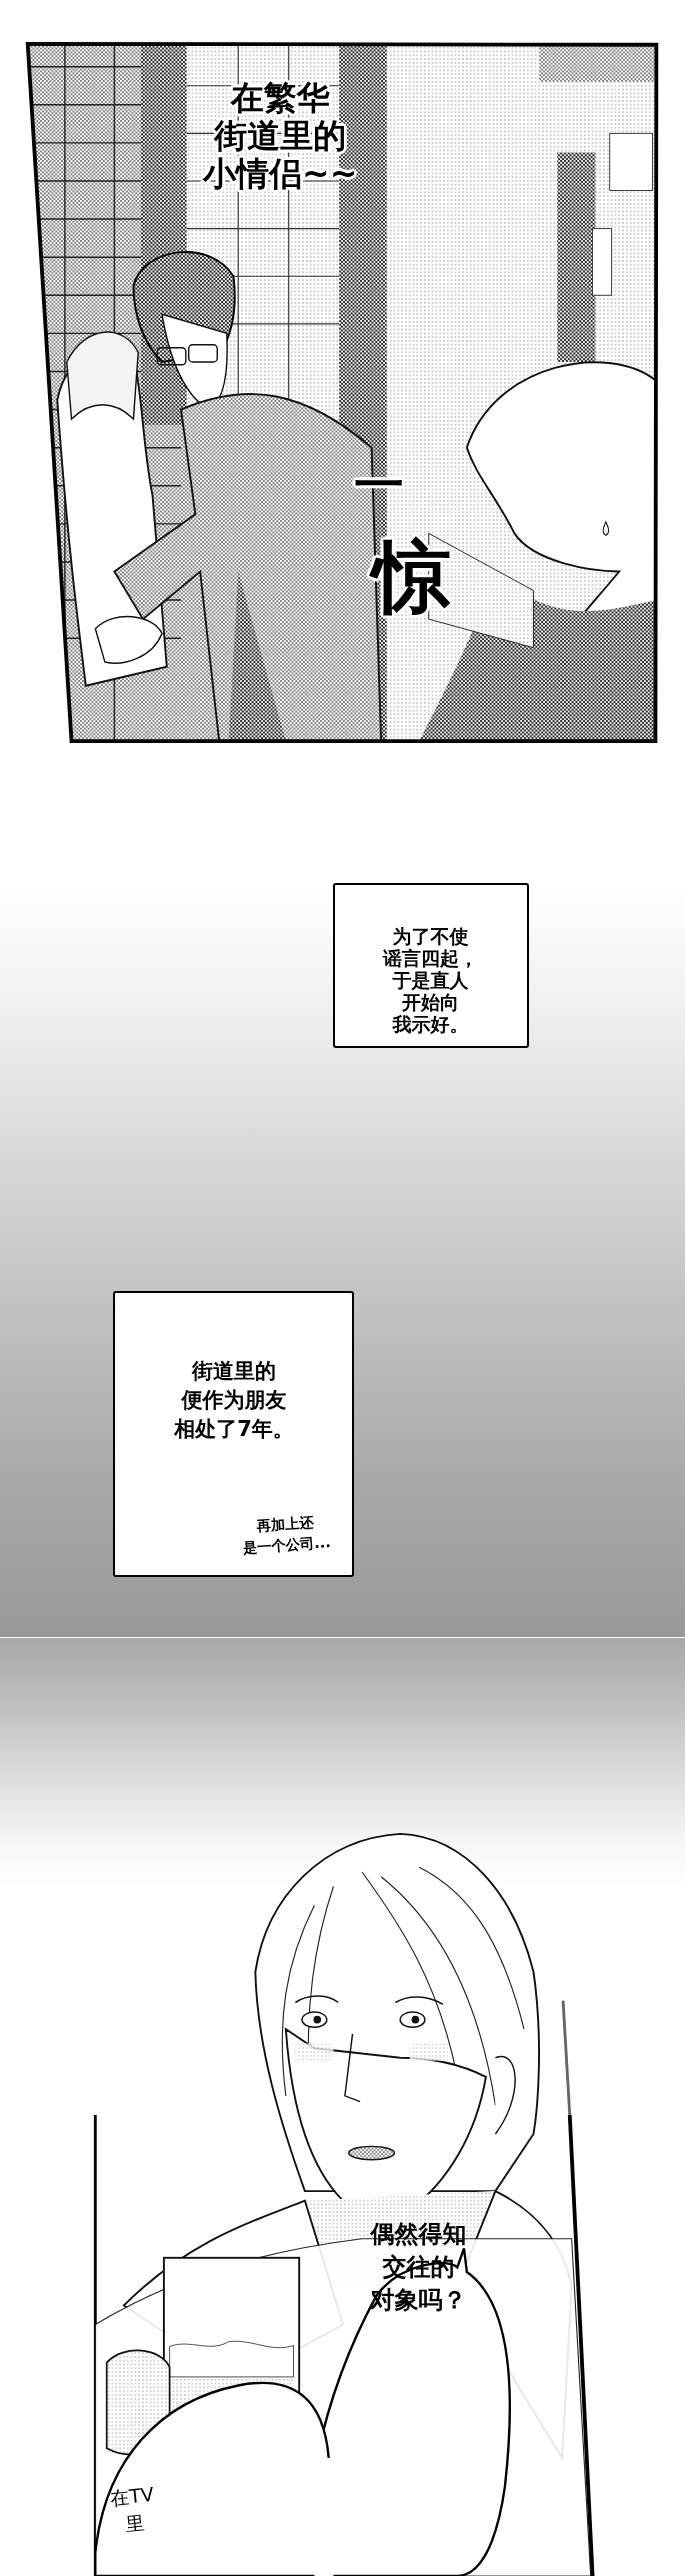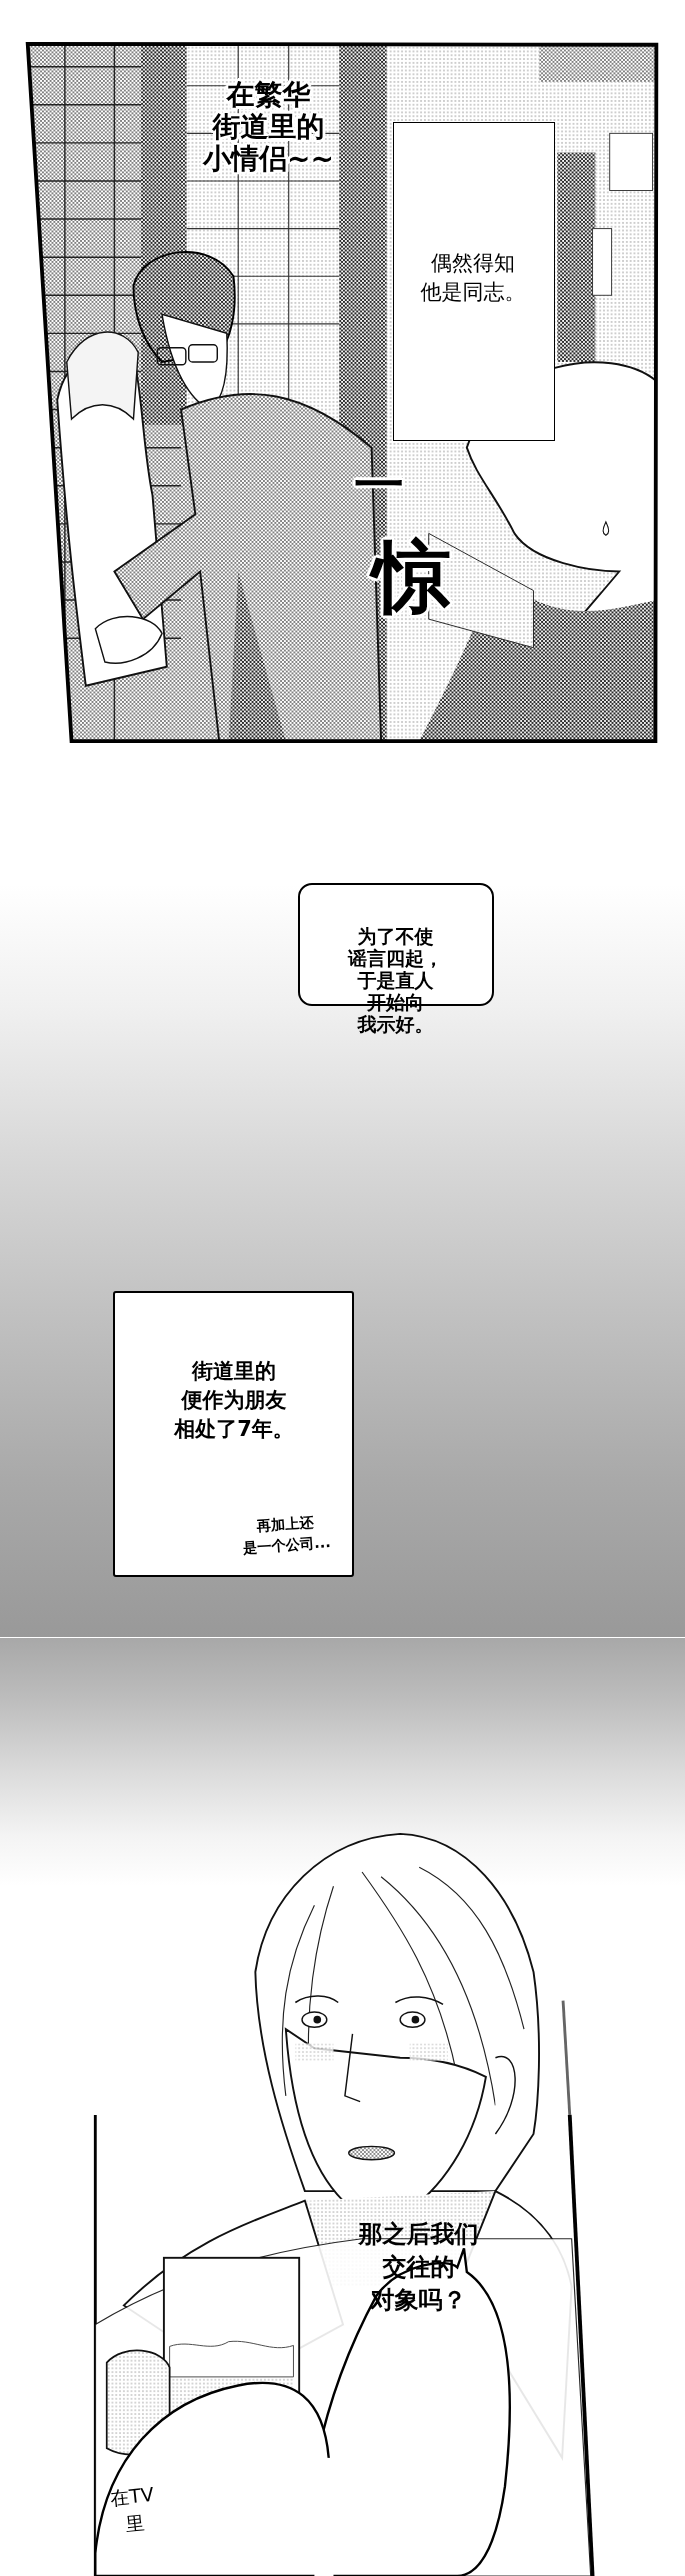--- a/index.html
+++ b/index.html
@@ -127,34 +127,30 @@
       <path d="M490,470 C520,380 640,360 689,400 L689,778 L520,778 C560,700 600,660 650,600 C620,600 560,590 540,560 C520,520 500,500 490,470 Z" fill="#ffffff" stroke="#111" stroke-width="2"></path>
       <path d="M520,600 C580,660 640,640 689,630 L689,778 L440,778 C470,720 500,660 520,600 Z" fill="url(#tone-dark)"></path>
       <path d="M450,560 L560,620 L560,680 L450,650 Z" fill="url(#tone-light)" stroke="#222" stroke-width="1"></path>
 
       <path d="M636,548 C632,556 632,560 636,562 C640,560 640,556 636,548 Z" fill="#fff" stroke="#111" stroke-width="1.3"></path>
     </g>
 
     <polygon points="29,46 689,47 688,778 75,778" fill="none" stroke="#000" stroke-width="4"></polygon>
   </svg>
 
-  <div class="sfx-text" style="left:203px;top:79px;font-size:28px;text-align:center;">在繁华
+  <div class="sfx-text" style="left:203px;top:79px;font-size:33px;text-align:center;">在繁华
 街道里的
 小情侣~~</div>
 
-  <div class="narration-box" style="left:393px;top:122px;width:162px;height:319px;border-width:1.9px;border-radius:0;">
-    <div class="narr-text" style="left:19px;top:126px;width:120px;font-size:21px;line-height:29px;font-weight:normal;">偶然得知
-他是同志。</div>
-  </div>
 
   <div class="sfx-text" style="left:354px;top:457px;font-size:50px;">一</div>
   <div class="sfx-text" style="left:373px;top:533px;font-size:78px;">惊</div>
 </div>
 
-<div class="narration-box" style="left:298px;top:883px;width:196px;height:123px;border-radius:14px;">
+<div class="narration-box" style="left:333px;top:883px;width:196px;height:165px;">
   <div class="narr-text" style="left:29px;top:40px;width:133px;font-size:19px;line-height:22px;">为了不使
 谣言四起，
 于是直人
 开始向
 我示好。</div>
 </div>
 
 <div class="narration-box" style="left:113px;top:1291px;width:241px;height:286px;">
   <div class="narr-text" style="left:38px;top:64px;width:162px;font-size:21px;line-height:29px;">街道里的
 便作为朋友
@@ -227,19 +223,19 @@
     <rect x="178" y="585" width="130" height="100" fill="url(#t3-light)"></rect>
     <path d="M178,583 C200,575 220,590 240,578 C265,575 285,590 308,582 L308,615 L178,615 Z" fill="#fff" stroke="#444" stroke-width="1"></path>
 
     <path d="M112,600 C130,580 170,585 178,605 L178,680 C160,700 130,700 112,690 Z" fill="url(#t3-light)" stroke="#111" stroke-width="1.8"></path>
 
     <path d="M395,530 C420,495 470,490 480,500 L487,480 L490,505 C540,540 540,640 530,730 C520,800 500,824 480,824 L320,824 C320,760 330,650 395,530 Z" fill="#ffffff" stroke="#000" stroke-width="2.5"></path>
     <path d="M100,800 C110,700 170,640 250,624 C310,612 340,640 345,700 C348,760 340,800 335,824 L100,824 Z" fill="#ffffff" stroke="#000" stroke-width="2.5"></path>
     <rect x="330" y="700" width="20" height="124" fill="#ffffff"></rect>
   </svg>
 
-  <div class="bubble-text" style="left:352px;top:427px;width:133px;">那之后我们
+  <div class="bubble-text" style="left:352px;top:427px;width:133px;">偶然得知
 交往的
 对象吗？</div>
   <div class="bubble-text" style="left:105px;top:692px;width:57px;font-size:19px;line-height:27px;transform:rotate(-6deg);font-weight:normal;">在TV
 里</div>
 </div>
 
 
 </body></html>

